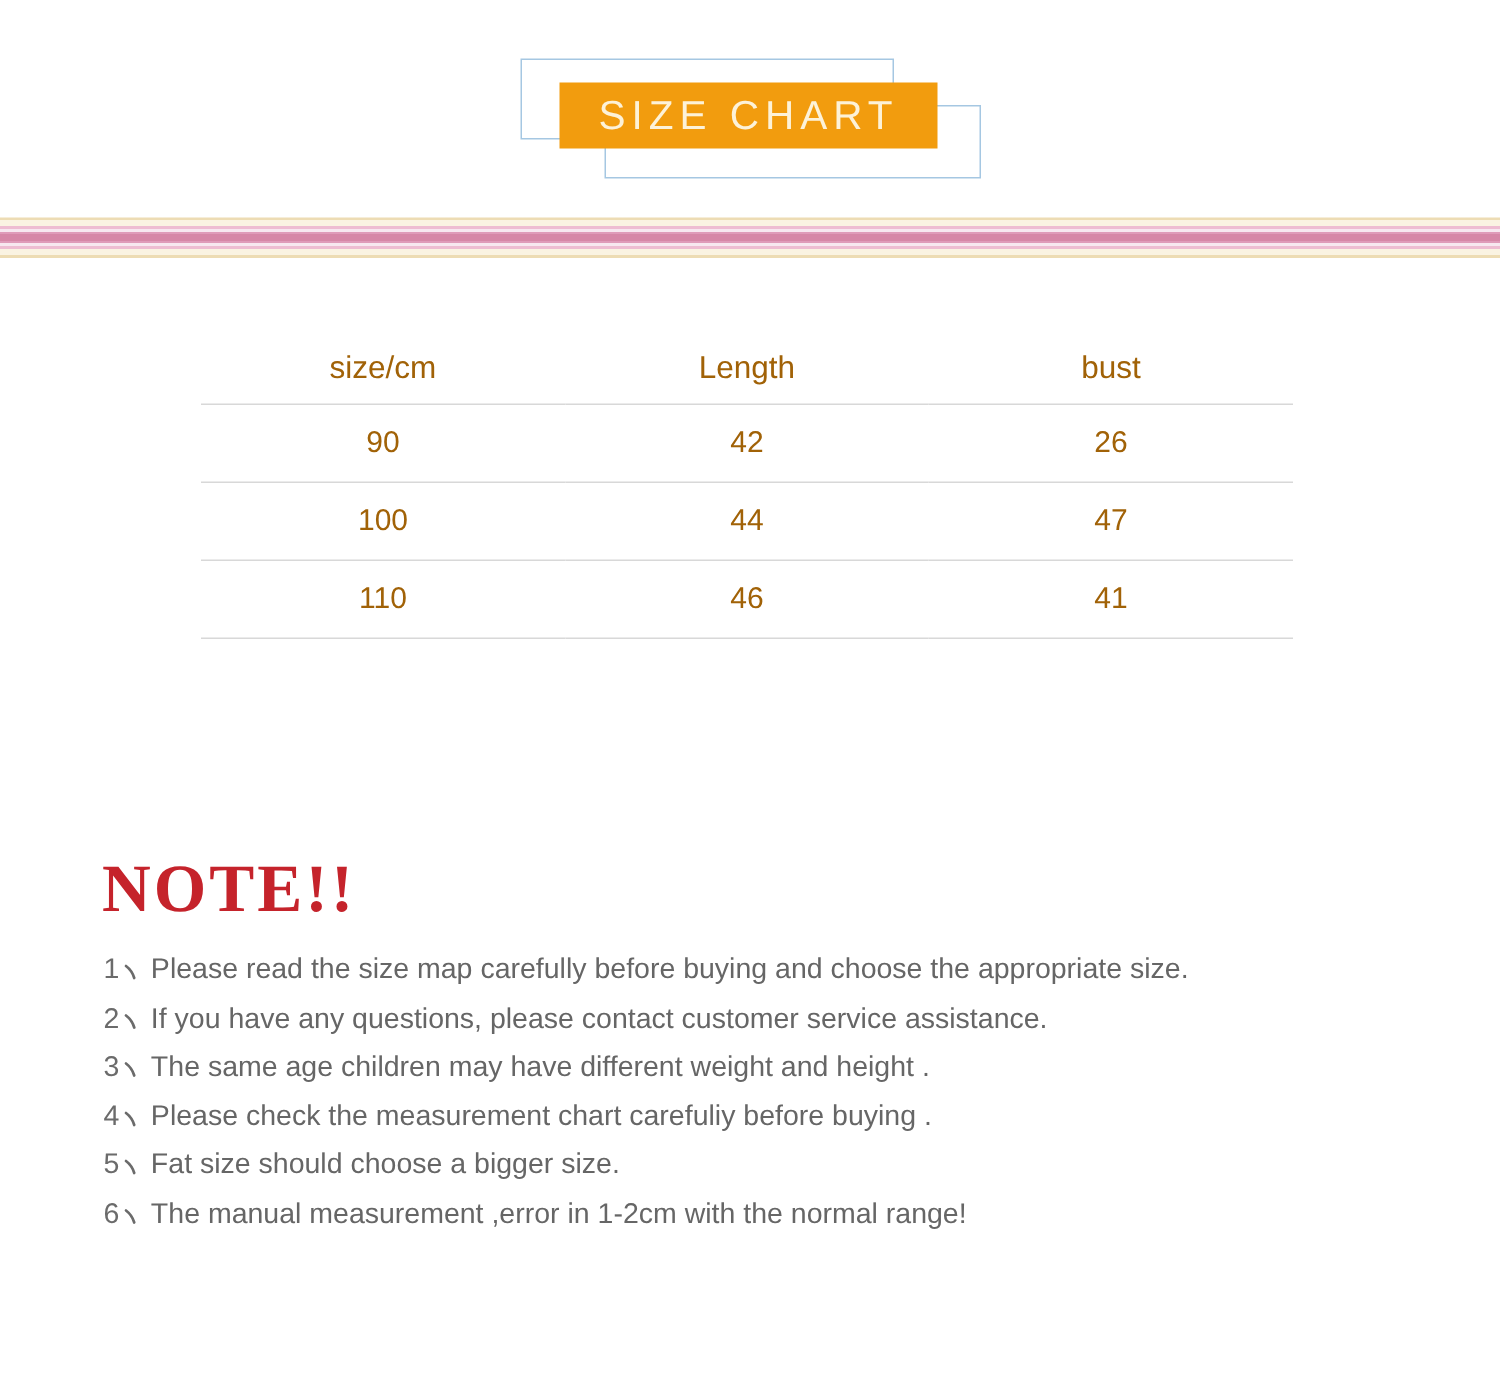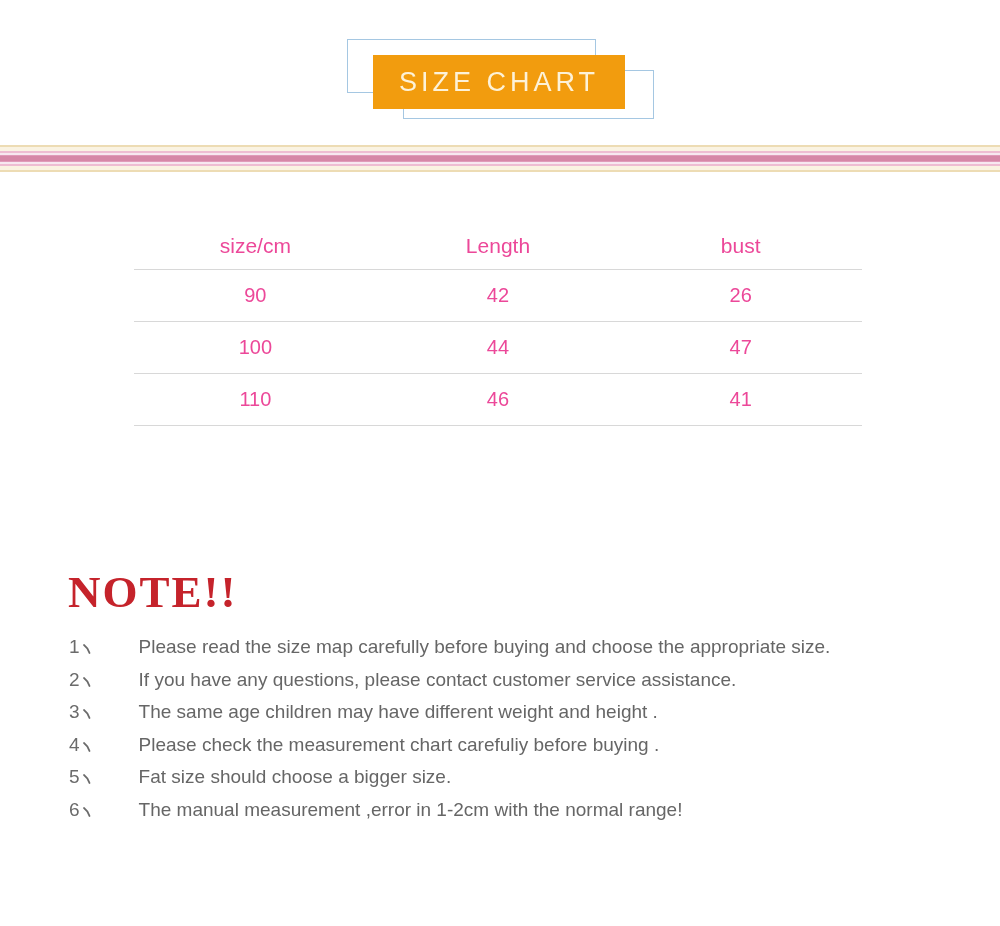--- a/index.html
+++ b/index.html
@@ -16,21 +16,21 @@
   .outline-rect {
     position: absolute;
     border: 1px solid #a5c7e2;
     background: transparent;
   }
   .outline-back  { left: 347px; top: 39px; width: 247px; height: 52px; }
   .outline-front { left: 403px; top: 70px; width: 249px; height: 47px; }
   .banner-box {
     position: absolute;
     left: 373px; top: 55px;
-    width: 252px; height: 54px;
+    width: 252px; height: 44px;
     background: #f29c0e;
     display: flex;
     align-items: center;
     justify-content: center;
   }
   .banner-label {
     color: #fdf2d8;
     font-size: 27px;
     letter-spacing: 4px;
     font-weight: 400;
@@ -55,21 +55,21 @@
       #eddcb4 25px 27px);
   }
 
   
   .size-table {
     position: absolute;
     left: 134px; top: 222px;
     width: 728px;
     border-collapse: collapse;
     table-layout: fixed;
-    color: #ec4899;
+    color: #a16207;
   }
   .size-table th {
     height: 45px;
     font-weight: 400;
     font-size: 21px;
     text-align: center;
     vertical-align: middle;
     border-bottom: 1px solid #d8d8d8;
   }
   .size-table td {
@@ -97,21 +97,21 @@
     color: #666666;
     font-size: 19px;
   }
   .note-row {
     line-height: 32.5px;
     white-space: nowrap;
   }
   .note-num { color: #6b6b6b; }
   .dun { margin: 0 9px 0 2px; }
   .dun svg { vertical-align: -2px; }
-  .note-text { color: #666666; margin-left: 38px; }
+  .note-text { color: #666666; }
 </style>
 </head>
 <body>
 
 <div class="page">
 
   <div class="outline-rect outline-back"></div>
   <div class="outline-rect outline-front"></div>
   <div class="banner-box">
     <span class="banner-label">SIZE CHART</span>

